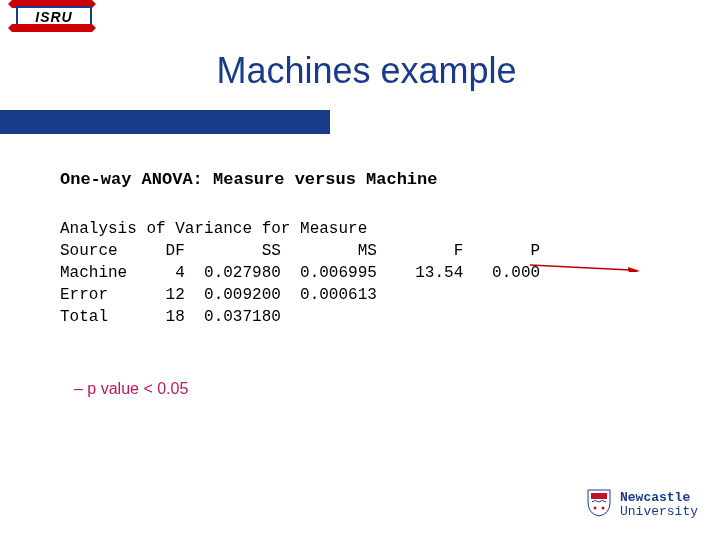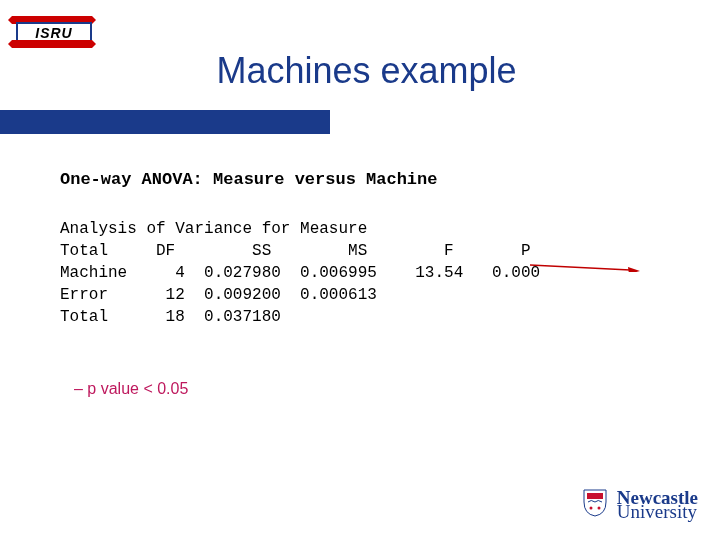--- a/index.html
+++ b/index.html
@@ -7,21 +7,21 @@
     padding: 0;
     width: 720px;
     height: 540px;
     font-family: Arial, sans-serif;
     background: #fff;
     position: relative;
     overflow: hidden;
   }
   .logo {
     position: absolute;
-    top: 16px;
+    top: 0;
     left: 12px;
     width: 80px;
     height: 32px;
   }
   .logo-ribbon {
     position: absolute;
     top: 0;
     left: 0;
     width: 80px;
     height: 8px;
@@ -138,22 +138,22 @@
     text-align: left;
   }
   .uni-logo .crest {
     display: inline-block;
     vertical-align: middle;
     margin-right: 4px;
   }
   .uni-logo .uni-text {
     display: inline-block;
     vertical-align: middle;
-    font-family: Liberation Serif, serif;
-    font-size: 19px;
+    font-family: Liberation Mono, monospace;
+    font-size: 13px;
     line-height: 14px;
     color: #1a3a8a;
   }
   .uni-logo .uni-text .line1 { font-weight: bold; }
 </style>
 </head>
 <body>
 
 <div class="logo">
   <div class="logo-ribbon"></div>
@@ -161,21 +161,21 @@
   <div class="logo-ribbon2"></div>
 </div>
 
 <div class="title">Machines example</div>
 
 <div class="accent-bar"></div>
 
 <div class="subtitle">One-way ANOVA: Measure versus Machine</div>
 
 <div class="anova-block"><span>Analysis of Variance for Measure</span>
-<span>Total     DF        SS        MS        F       P</span>
+<span>Source     DF        SS        MS        F       P</span>
 <span>Machine     4  0.027980  0.006995    13.54   0.000</span>
 <span>Error      12  0.009200  0.000613</span>
 <span>Total      18  0.037180</span></div>
 
 <svg class="arrow" viewBox="0 0 110 10">
   <line x1="0" y1="3" x2="100" y2="8" stroke="#c00000" stroke-width="1.5"></line>
   <polygon points="110,9 98,5 99,12" fill="#c00000"></polygon>
 </svg>
 
 <div class="bullets">

